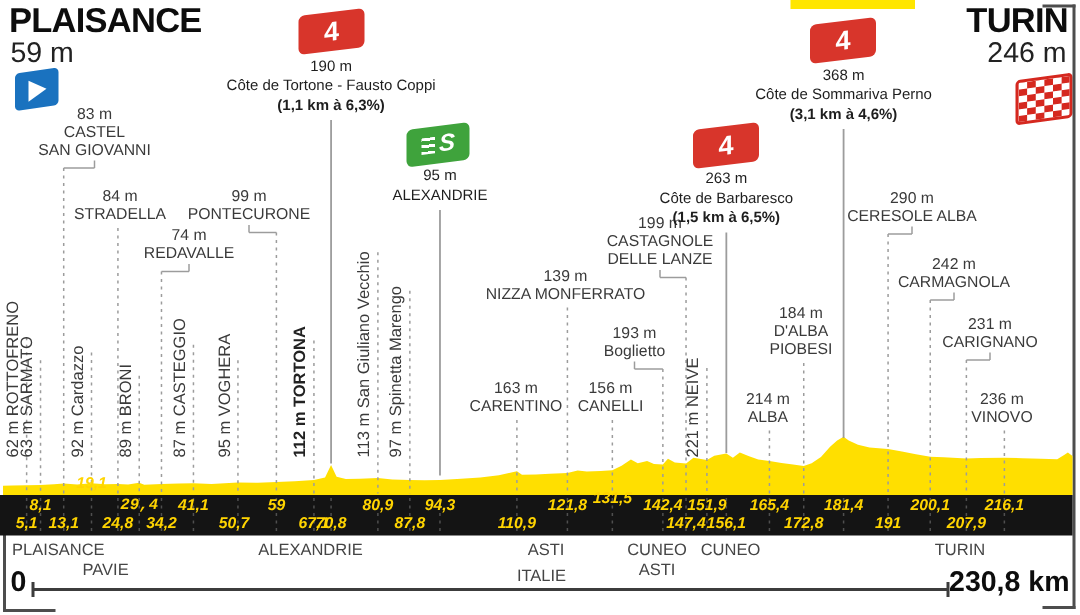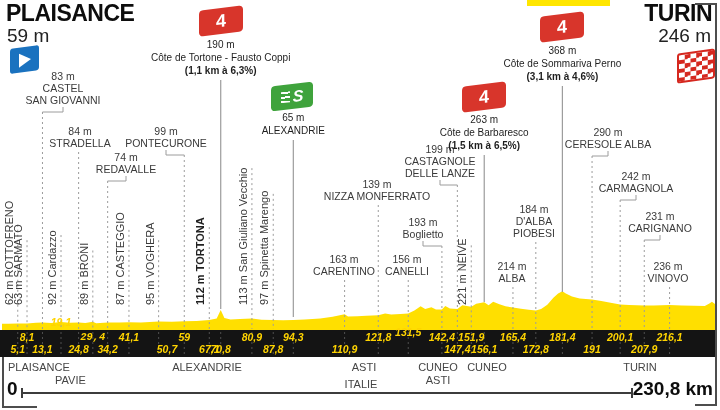--- a/index.html
+++ b/index.html
@@ -158,42 +158,42 @@
       <div class="vt" style="left: 78.8241px; top: 305px;">89 m BRONI</div>
       <div class="k1" style="left: 92.8241px; top: 331px; font-family: Liberation Mono, monospace;">29,4</div>
       <div class="bt" style="left: 126px; top: 151px;">
         <div>74 m</div>
         <div>REDAVALLE</div>
       </div>
       <div class="k2" style="left: 107.653px; top: 343px;">34,2</div>
       <div class="vt" style="left: 114.968px; top: 305px;">87 m CASTEGGIO</div>
       <div class="k1" style="left: 128.968px; top: 331px;">41,1</div>
       <div class="vt" style="left: 144.625px; top: 305px;">95 m VOGHERA</div>
-      <div class="k2" style="left: 167px; top: 343px; font-style: italic;">50,7</div>
+      <div class="k2" style="left: 156px; top: 343px; font-style: italic;">50,7</div>
       <div class="bt" style="left: 166px; top: 125px;">
         <div>99 m</div>
         <div>PONTECURONE</div>
       </div>
       <div class="k1" style="left: 184.266px; top: 331px;">59</div>
       <div class="vt b" style="left: 195.289px; top: 305px;">112 m TORTONA</div>
       <div class="k2" style="left: 209.289px; top: 343px;">67,1</div>
       <div class="cflag" style="left: 198.719px; top: 8px;">4</div>
       <div class="ct" style="left: 220.719px; top: 38px;">
         <div>190 m</div>
         <div>Côte de Tortone - Fausto Coppi</div>
         <div class="grad">(1,1 km à 6,3%)</div>
       </div>
       <div class="k1" style="left: 220.719px; top: 331px; margin-top: 12px;">70,8</div>
       <div class="vt" style="left: 237.921px; top: 305px;">113 m San Giuliano Vecchio</div>
       <div class="k1" style="left: 251.921px; top: 331px;">80,9</div>
       <div class="vt" style="left: 259.237px; top: 305px;">97 m Spinetta Marengo</div>
       <div class="k2" style="left: 273.237px; top: 343px;">87,8</div>
       <div class="sflag" style="left: 271.317px; top: 84px;"><span class="sbars"></span>S</div>
       <div class="ct" style="left: 293.317px; top: 111px;">
-        <div>65 m</div>
+        <div>95 m</div>
         <div>ALEXANDRIE</div>
       </div>
       <div class="k1" style="left: 293.317px; top: 331px;">94,3</div>
       <div class="bt" style="left: 344px; top: 253px;">
         <div>163 m</div>
         <div>CARENTINO</div>
       </div>
       <div class="k2" style="left: 344.598px; top: 343px;">110,9</div>
       <div class="bt" style="left: 377px; top: 178px;">
         <div>139 m</div>

